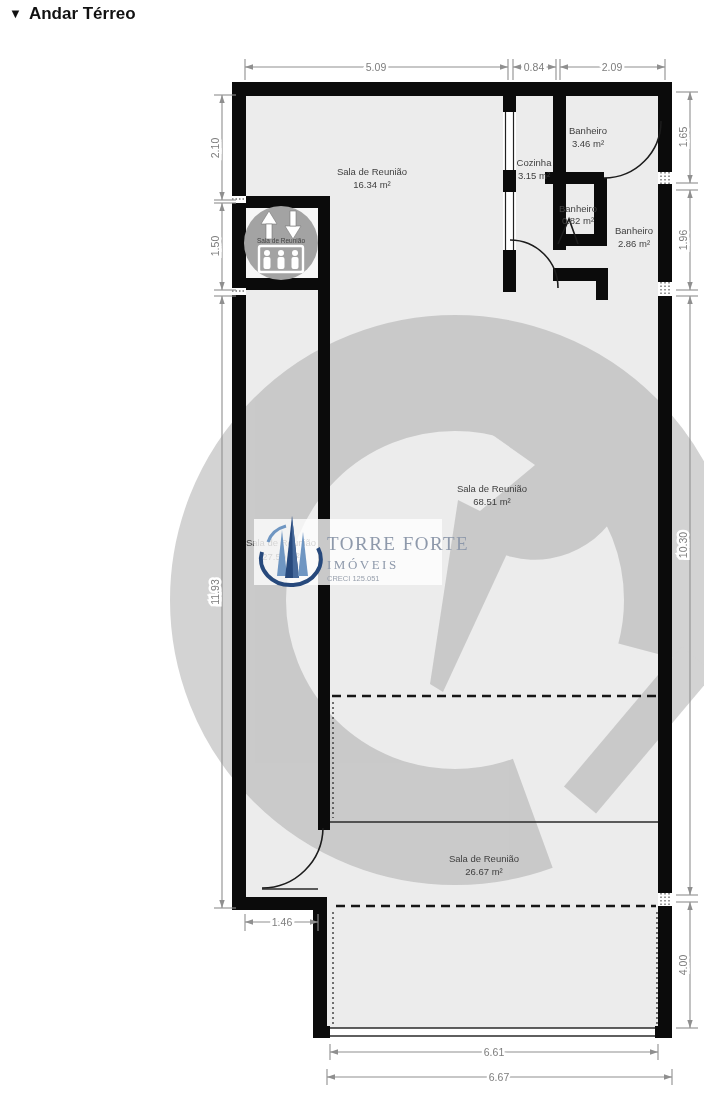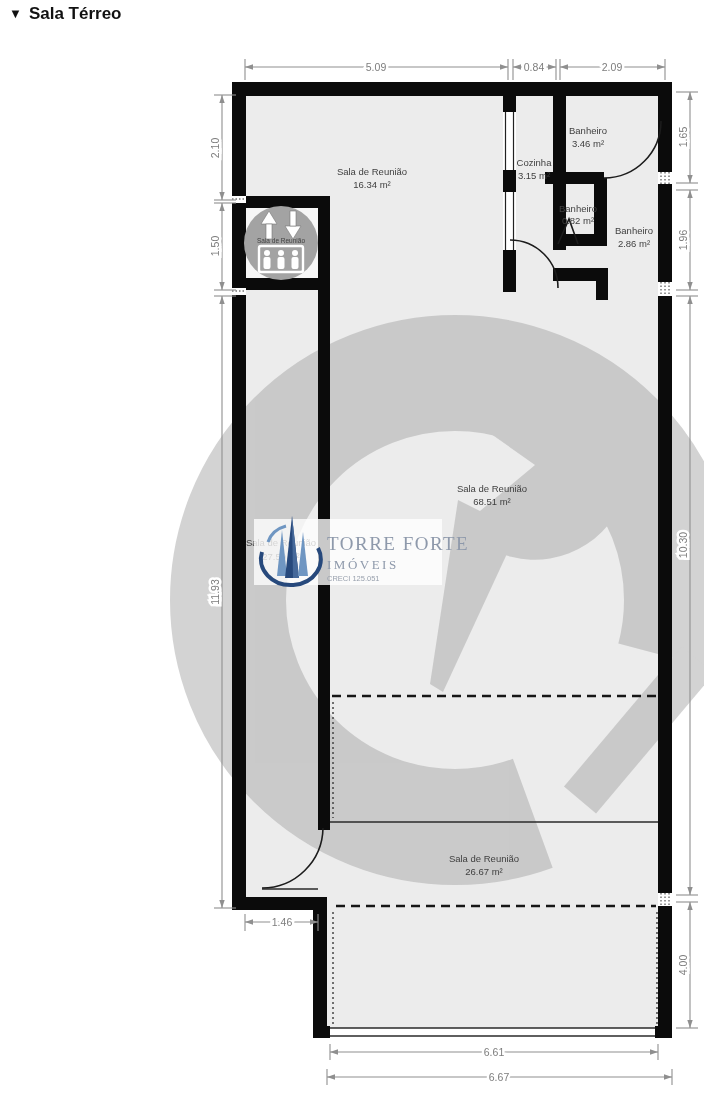--- a/index.html
+++ b/index.html
@@ -12,21 +12,21 @@
   svg text{font-family:"Liberation Sans",sans-serif;}
   .serif{font-family:"Liberation Serif",serif;}
 </style>
 </head>
 <body>
 
 <div class="page">
 
   <div class="title">
     <span class="tri">▼</span>
-    <span>Sala Térreo</span>
+    <span>Andar Térreo</span>
   </div>
 
   <svg width="704" height="1104" viewBox="0 0 704 1104">
 
     <defs>
       <marker id="ma" markerWidth="9" markerHeight="8" refX="8" refY="4" orient="auto-start-reverse" markerUnits="userSpaceOnUse">
         <path d="M8 4 L0 1.3 L0 6.7 Z" fill="#8f8f8f"></path>
       </marker>
     </defs>
 

